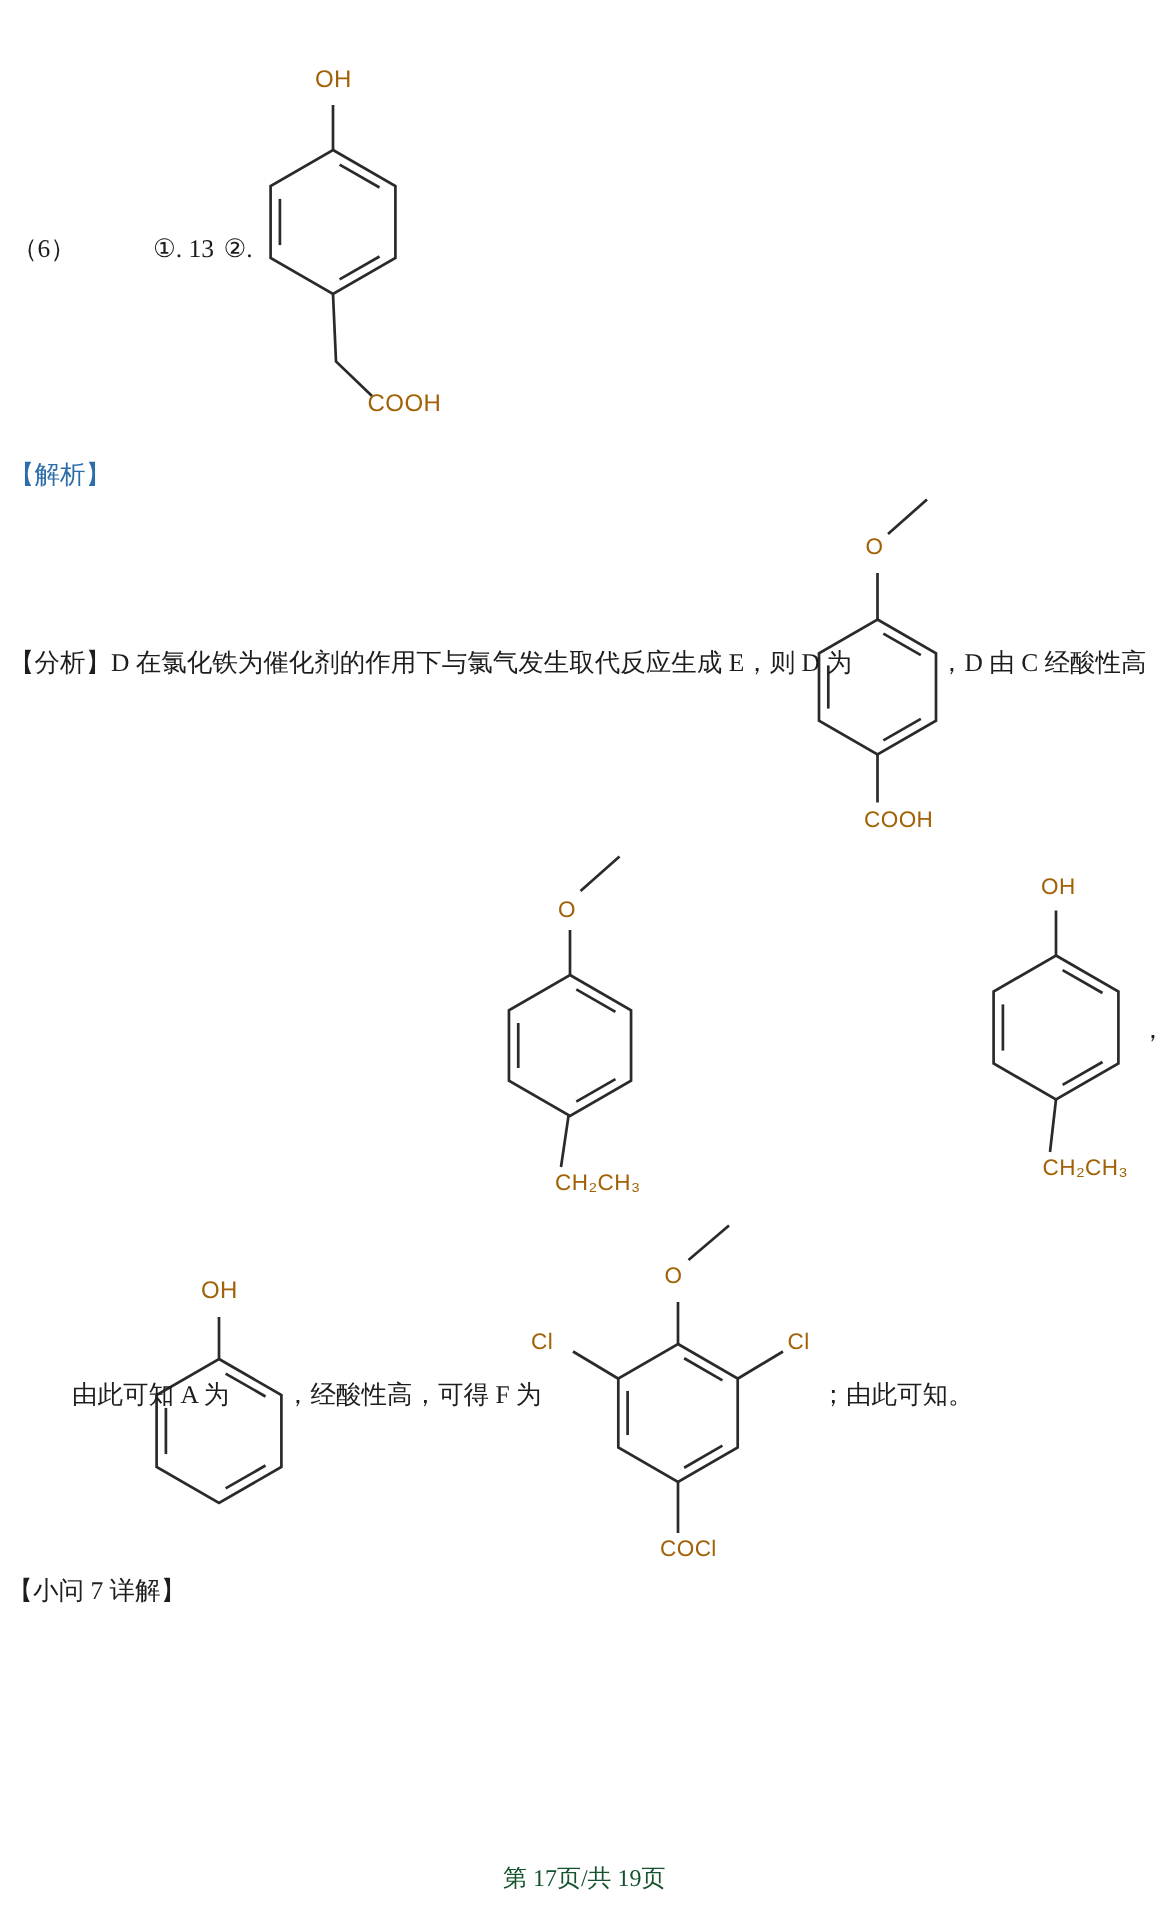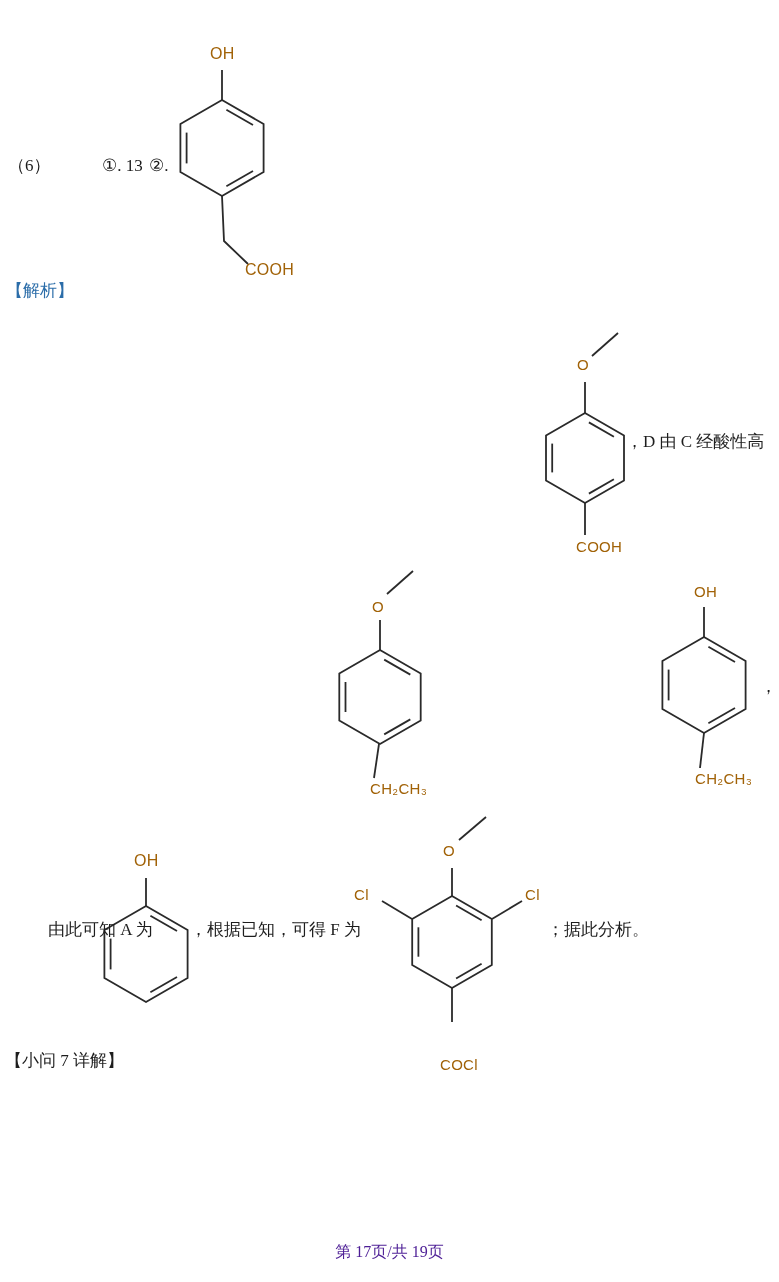--- a/index.html
+++ b/index.html
@@ -6,21 +6,21 @@
   #canvas{position:relative;width:779px;height:1282px;background:#ffffff;overflow:hidden;
           font-family:"Liberation Serif","DejaVu Serif",serif;color:#1d1d1d;}
   .txt{position:absolute;font-size:17px;line-height:22px;white-space:nowrap;color:#1d1d1d;}
   .blue{color:#2b6da9;}
   .atom{position:absolute;font-family:"Liberation Sans","DejaVu Sans",sans-serif;
         font-size:15px;line-height:17px;white-space:nowrap;color:#a16207;letter-spacing:0.3px;}
   .atom.big{font-size:16px;}
   #bonds{position:absolute;left:0;top:0;}
   #bonds line,#bonds polygon,#bonds polyline{stroke:#2a2a2a;stroke-width:1.8;fill:none;}
   .footer{position:absolute;left:0;top:1242px;width:779px;text-align:center;
-          font-size:16px;color:#4c1d95;}
+          font-size:16px;color:#14532d;}
 </style>
 </head>
 <body>
 
 <div id="canvas">
 
   <svg id="bonds" width="779" height="1282" viewBox="0 0 779 1282">
 
     <g>
         <polygon points="222.0,100.0 263.6,124.0 263.6,172.0 222.0,196.0 180.4,172.0 180.4,124.0"></polygon>
@@ -81,43 +81,44 @@
     <line x1="452" y1="988" x2="452" y2="1022"></line>
   </svg>
 
   <span class="txt" style="left:8px;top:155px;">（6）</span>
   <span class="txt" style="left:75px;top:155px;margin-left:27px;">①. 13</span>
   <span class="txt" style="left:149px;top:155px;">②.</span>
 
   <span class="atom big" style="left:210px;top:45px;">OH</span>
   <span class="atom big" style="left:245px;top:261px;">COOH</span>
 
-  <span class="txt blue" style="left:6px;top:280px;">【解析】</span>
+  <span class="txt blue" style="left:6px;top:306px;">【解析】</span>
 
+  <span class="txt" style="left:6px;top:431px;">【分析】D 在氯化铁为催化剂的作用下与氯气发生取代反应生成 E，则 D 为</span>
   <span class="txt" style="left:626px;top:431px;">，D 由 C 经酸性高</span>
 
   <span class="atom" style="left:577px;top:356px;">O</span>
   <span class="atom" style="left:576px;top:538px;">COOH</span>
 
   <span class="txt" style="left:760px;top:676px;">，</span>
 
   <span class="atom" style="left:372px;top:598px;">O</span>
   <span class="atom" style="left:370px;top:780px;">CH₂CH₃</span>
 
   <span class="atom" style="left:694px;top:583px;">OH</span>
   <span class="atom" style="left:695px;top:770px;">CH₂CH₃</span>
 
   <span class="txt" style="left:4px;top:919px;margin-left:44px;">由此可知 A 为</span>
-  <span class="txt" style="left:190px;top:919px;">，根据已知，可得 F 为</span>
-  <span class="txt" style="left:547px;top:919px;">；据此分析。</span>
+  <span class="txt" style="left:190px;top:919px;">，经酸性高，可得 F 为</span>
+  <span class="txt" style="left:547px;top:919px;">；由此可知。</span>
 
   <span class="atom big" style="left:134px;top:852px;">OH</span>
 
   <span class="atom" style="left:443px;top:842px;">O</span>
   <span class="atom" style="left:354px;top:886px;">Cl</span>
   <span class="atom" style="left:525px;top:886px;">Cl</span>
-  <span class="atom" style="left:440px;top:1056px;">COCl</span>
+  <span class="atom" style="left:440px;top:1024px;">COCl</span>
 
   <span class="txt" style="left:5px;top:1050px;">【小问 7 详解】</span>
 
   <div class="footer">第 17页/共 19页</div>
 
 </div>
 
 </body></html>

